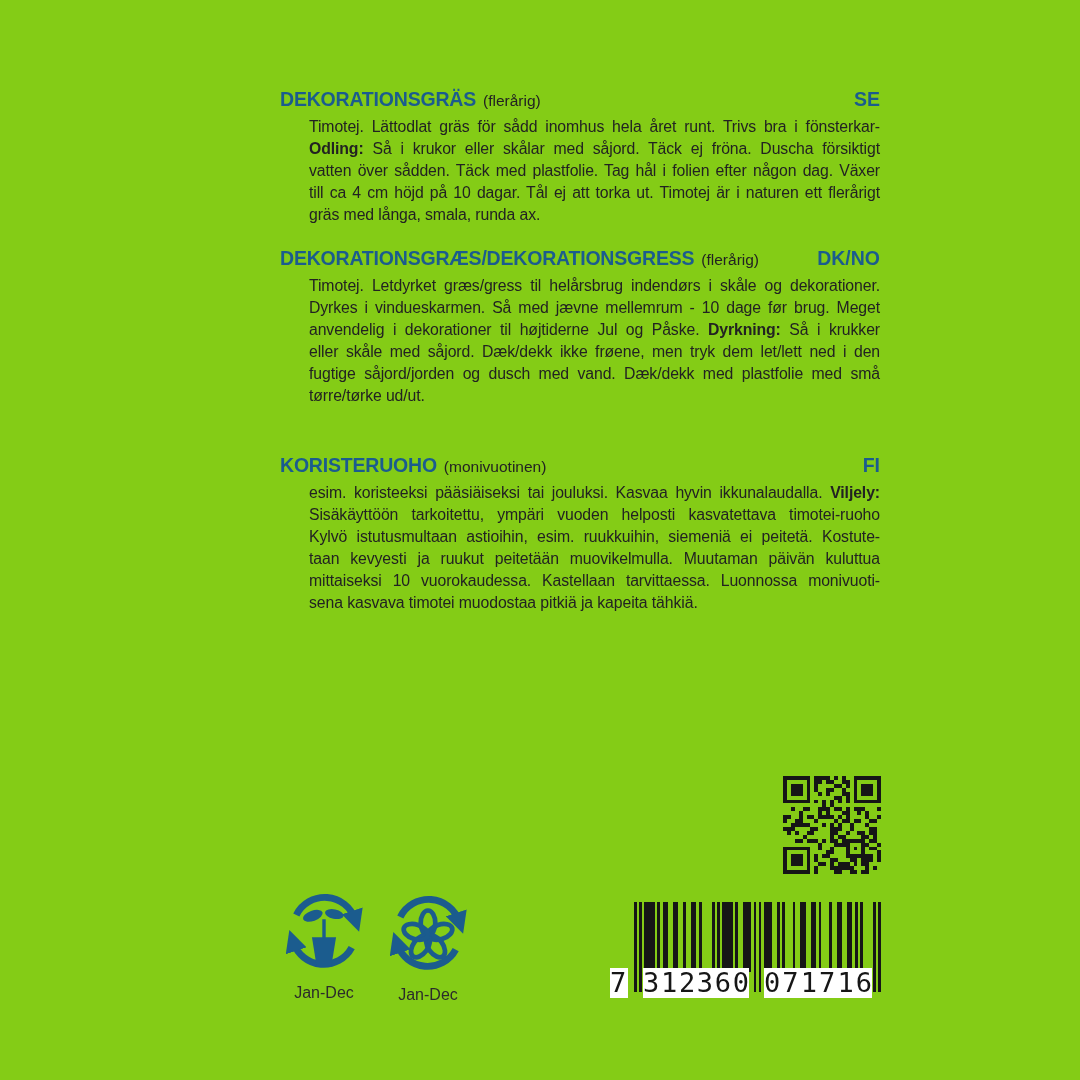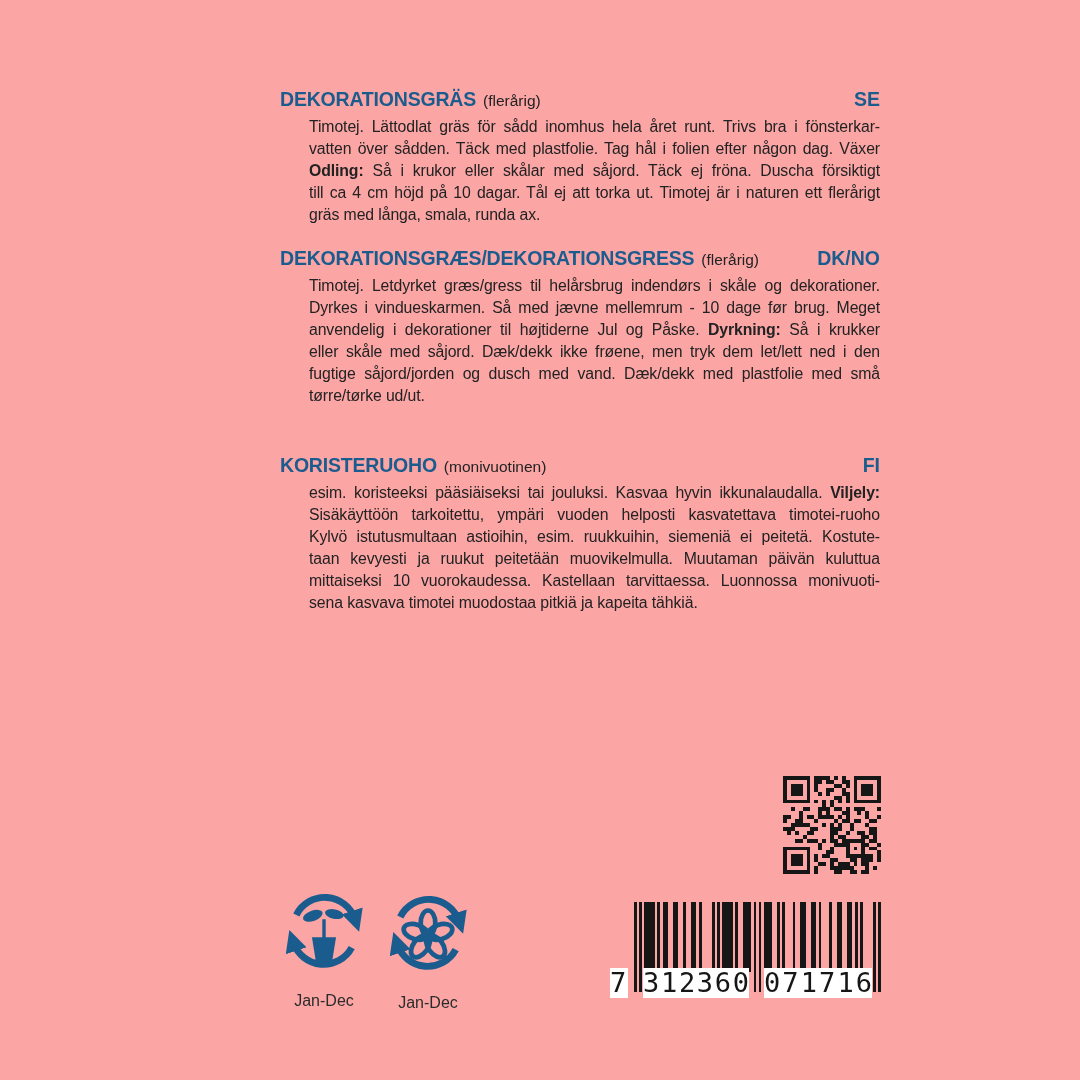--- a/index.html
+++ b/index.html
@@ -1,36 +1,36 @@
 <!DOCTYPE html>
 <html style="--accent: #1b5c8e; --ink: #222222; --bar: #161616;"><head>
 <meta charset="utf-8">
 <style>
   :root { --accent:#1b5c8e; --ink:#222; --bar:#161616; }
   * { box-sizing:border-box; }
   html,body { margin:0; padding:0; background:#fff; }
   .sheet {
-    position:relative; width:1080px; height:1080px; background:#fca5a5;
+    position:relative; width:1080px; height:1080px; background:#84cc16;
     font-family:"Liberation Sans", sans-serif; color:var(--ink); overflow:hidden;
   }
   .section { position:absolute; left:280px; width:600px; }
   .heading-row { display:flex; align-items:baseline; }
   .hname { color:var(--accent); font-weight:bold; font-size:19.5px; letter-spacing:-0.2px; white-space:nowrap; }
   .hqual { font-size:15.5px; color:var(--ink); margin-left:7px; white-space:nowrap; }
   .hregion { margin-left:auto; color:var(--accent); font-weight:bold; font-size:19.5px; white-space:nowrap; }
   .bodytext { margin-top:5px; font-size:15.8px; line-height:22px; letter-spacing:-0.1px; }
   .ln { height:22px; text-align:justify; text-align-last:justify;margin-left:29px; -moz-text-align-last:justify; }
   .ln.last { text-align-last:left; -moz-text-align-last:left; }
   .b { font-weight:bold; }
   .yield-row { position:absolute; left:280px; top:672px; width:600px; font-size:16.2px; }
   .qr-wrap { position:absolute; left:783px; top:776px; width:98px; height:98px; }
   .qr-wrap svg { width:98px; height:98px; shape-rendering:crispEdges; }
   .icon-block { position:absolute; width:86px; text-align:center; }
   .icon-block svg { width:86px; height:86px; display:block; }
-  .icon-label { margin-top:16px; font-size:16px; color:#2b2b2b; }
+  .icon-label { margin-top:8px; font-size:16px; color:#2b2b2b; }
   .barcode { position:absolute; left:610px; top:902px; width:285px; height:102px; }
   .barcode svg { position:absolute; left:24px; top:0; shape-rendering:crispEdges; }
   .bc-digit, .bc-group {
     position:absolute; top:66px; height:30px; font-family:"DejaVu Sans Mono", monospace;
     font-size:27px; line-height:30px; color:var(--bar); background:#fff;
   }
   .bc-group { display:flex; justify-content:space-between; }
   .bc-d7 { left:0; width:18px; }
   .bc-left { left:33px; width:106px; }
   .bc-right { left:154px; width:108px; }
@@ -41,22 +41,22 @@
 <div class="sheet">
 
   <div class="section" style="top:88px">
     <div class="heading-row">
       <span class="hname">DEKORATIONSGRÄS</span>
       <span class="hqual">(flerårig)</span>
       <span class="hregion">SE</span>
     </div>
     <div class="bodytext">
         <div class="ln"><span>Timotej. Lättodlat gräs för sådd inomhus hela året runt. Trivs bra i fönsterkar-</span></div>
+        <div class="ln"><span class="b">Odling:</span><span> Så i krukor eller skålar med såjord. Täck ej fröna. Duscha försiktigt</span></div>
         <div class="ln"><span>vatten över sådden. Täck med plastfolie. Tag hål i folien efter någon dag. Växer</span></div>
-        <div class="ln"><span class="b">Odling:</span><span> Så i krukor eller skålar med såjord. Täck ej fröna. Duscha försiktigt</span></div>
         <div class="ln"><span>till ca 4 cm höjd på 10 dagar. Tål ej att torka ut. Timotej är i naturen ett flerårigt</span></div>
         <div class="ln last"><span>gräs med långa, smala, runda ax.</span></div>
       </div>
   </div>
 
   <div class="section" style="top:247px">
     <div class="heading-row">
       <span class="hname">DEKORATIONSGRÆS/DEKORATIONSGRESS</span>
       <span class="hqual">(flerårig)</span>
       <span class="hregion">DK/NO</span>

